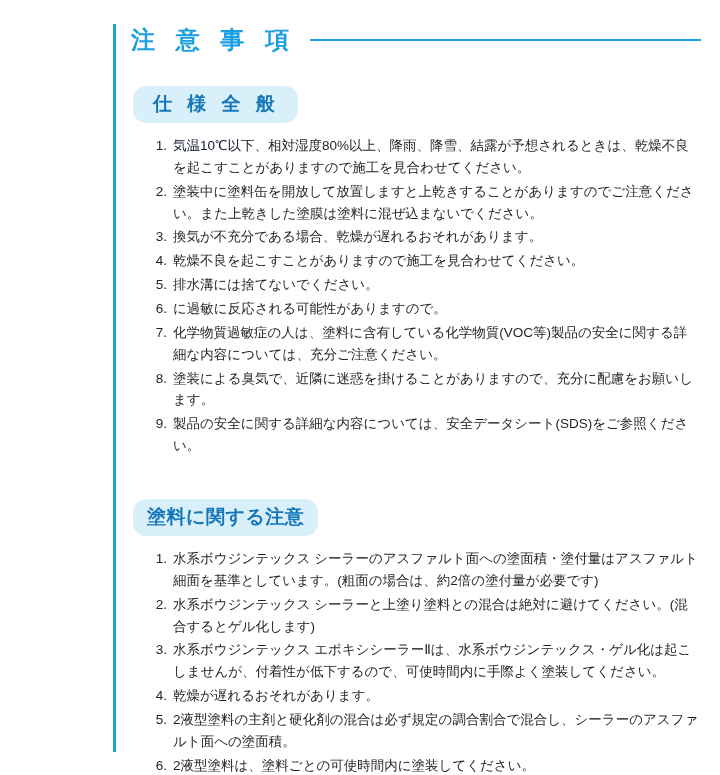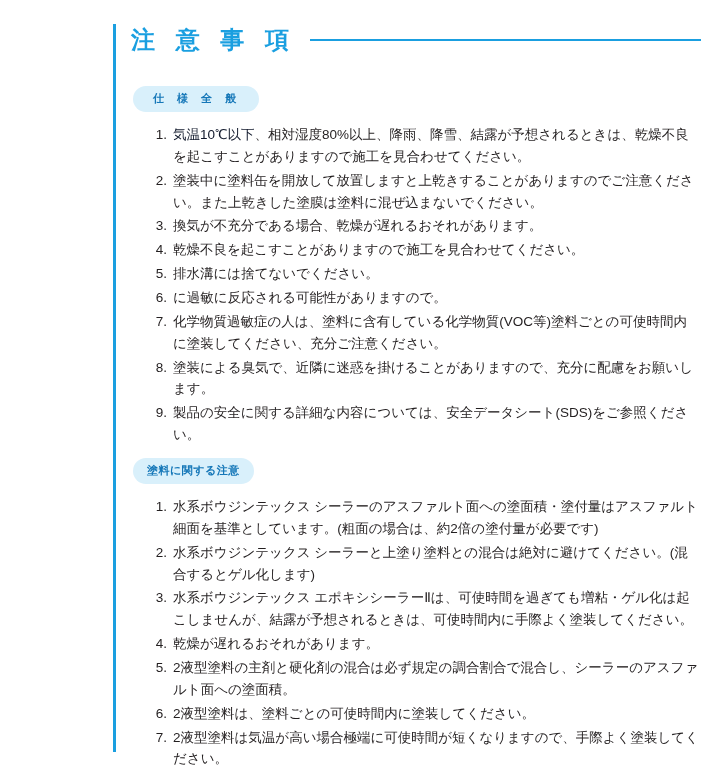--- a/index.html
+++ b/index.html
@@ -59,33 +59,33 @@
     background: #1a9fe0;
     margin-left: 14px;
     margin-right: 12px;
   }
 
   
   .pill {
     display: inline-block;
     background: #d9f0fb;
     color: #1577b8;
-    font-size: 11px;
+    font-size: 19px;
     font-weight: bold;
     letter-spacing: 5px;
     padding: 5px 18px 6px 20px;
     border-radius: 13px;
     margin-left: 20px;
   }
   .pill.tight {
     letter-spacing: 0.5px;
     padding: 5px 14px 6px 14px;
   }
   .section-1-pill { margin-top: 30px; }
-  .section-2-pill { }
+  .section-2-pill { margin-top: 30px; }
 
   
   ol.notes {
     list-style: none;
     margin: 12px 0 0 0;
     padding: 0 14px 0 34px;
   }
   ol.notes li {
     display: flex;
     align-items: flex-start;
@@ -144,21 +144,21 @@
         <li>
           <span class="num">5.</span>
           <span class="txt">排水溝には捨てないでください。</span>
         </li>
         <li>
           <span class="num">6.</span>
           <span class="txt">に過敏に反応される可能性がありますので。</span>
         </li>
         <li>
           <span class="num">7.</span>
-          <span class="txt">化学物質過敏症の人は、塗料に含有している化学物質(VOC等)塗料ごとの可使時間内に塗装してください、充分ご注意ください。</span>
+          <span class="txt">化学物質過敏症の人は、塗料に含有している化学物質(VOC等)製品の安全に関する詳細な内容については、充分ご注意ください。</span>
         </li>
         <li>
           <span class="num">8.</span>
           <span class="txt">塗装による臭気で、近隣に迷惑を掛けることがありますので、充分に配慮をお願いします。</span>
         </li>
         <li>
           <span class="num">9.</span>
           <span class="txt">製品の安全に関する詳細な内容については、安全データシート(SDS)をご参照ください。</span>
         </li>
       </ol>
@@ -171,21 +171,21 @@
         <li>
           <span class="num">1.</span>
           <span class="txt">水系ボウジンテックス シーラーのアスファルト面への塗面積・塗付量はアスファルト細面を基準としています。(粗面の場合は、約2倍の塗付量が必要です)</span>
         </li>
         <li>
           <span class="num">2.</span>
           <span class="txt">水系ボウジンテックス シーラーと上塗り塗料との混合は絶対に避けてください。(混合するとゲル化します)</span>
         </li>
         <li>
           <span class="num">3.</span>
-          <span class="txt">水系ボウジンテックス エポキシシーラーⅡは、可使時間を過ぎても増粘・ゲル化は起こしませんが、結露が予想されるときは、可使時間内に手際よく塗装してください。</span>
+          <span class="txt">水系ボウジンテックス エポキシシーラーⅡは、水系ボウジンテックス・ゲル化は起こしませんが、付着性が低下するので、可使時間内に手際よく塗装してください。</span>
         </li>
         <li>
           <span class="num">4.</span>
           <span class="txt">乾燥が遅れるおそれがあります。</span>
         </li>
         <li>
           <span class="num">5.</span>
           <span class="txt">2液型塗料の主剤と硬化剤の混合は必ず規定の調合割合で混合し、シーラーのアスファルト面への塗面積。</span>
         </li>
         <li>

